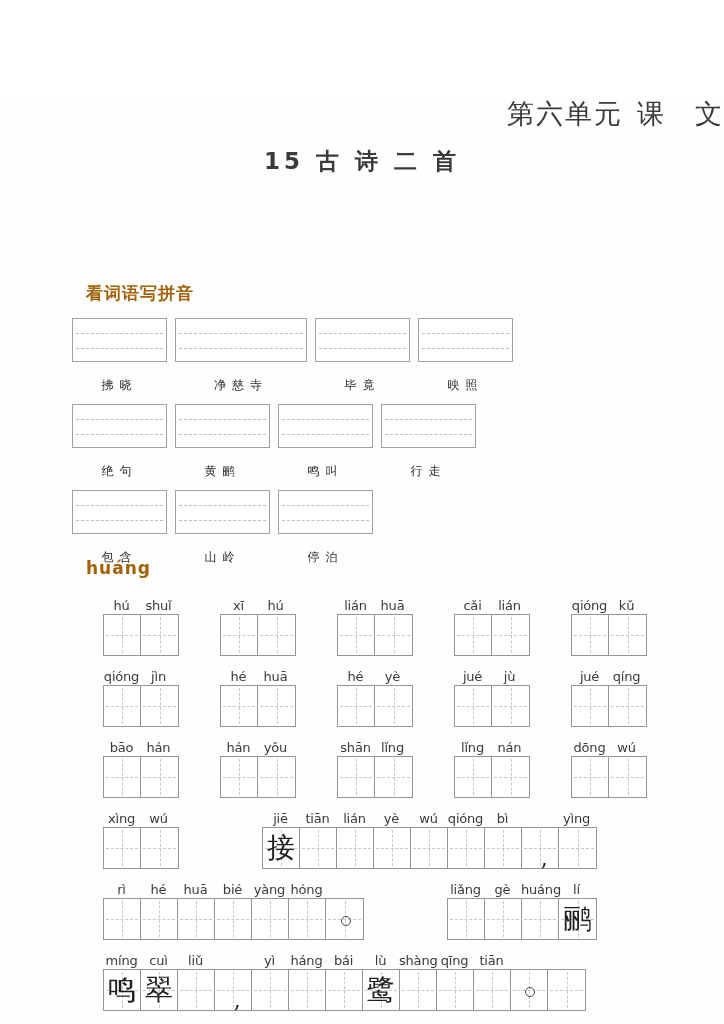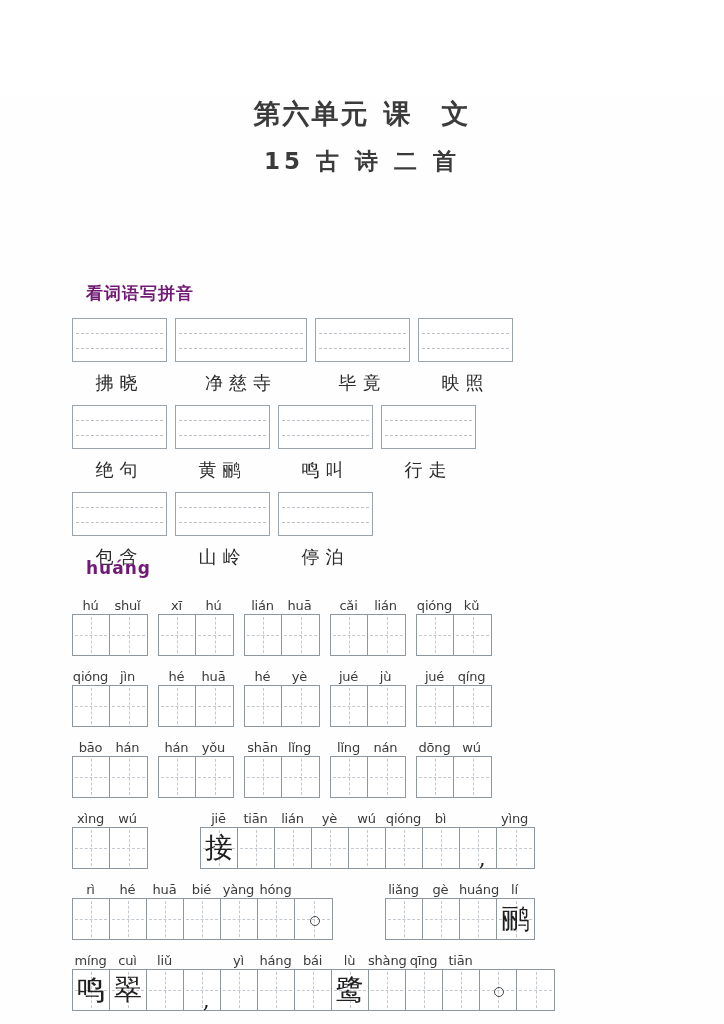--- a/index.html
+++ b/index.html
@@ -18,44 +18,44 @@
 
   .page {
     position: relative;
     width: 724px;
     height: 1024px;
     background: #fefefe;
   }
 
   
   .title-main {
-    text-align: center;
+    text-align: right;
     font-size: 27px;
-    font-weight: 700;
+    font-weight: 400;
     letter-spacing: 2px;
     color: #3b3b3b;
     margin-top: 96px;
     font-family: "DejaVu Sans", "Liberation Sans", sans-serif;
   }
   .title-main .gap { display: inline-block; width: 14px; }
   .title-sub {
     text-align: center;
     font-size: 23px;
     font-weight: 700;
     letter-spacing: 4px;
     color: #3b3b3b;
     margin-top: 14px;
     font-family: "DejaVu Sans", "Liberation Sans", sans-serif;
   }
 
   
   .section-header {
     font-size: 17px;
     font-weight: 700;
-    color: #701a75;
+    color: #a16207;
     margin: 0 4px 8px 14px;
     letter-spacing: 1px;
     font-family: "DejaVu Sans", "Liberation Sans", sans-serif;
   }
   .section-1 { position: absolute; left: 72px; top: 186px; }
   .section-2 { position: absolute; left: 72px; top: 462px; }
 
   
   .p1 { position: absolute; left: 72px; top: 222px; width: 580px; }
   .p1-row {
@@ -80,32 +80,32 @@
     content: "";
     position: absolute;
     left: 3px;
     right: 3px;
     border-top: 1px dashed #b9c0c7;
   }
   .four-line::before { top: 14px; }
   .four-line::after  { top: 29px; }
 
   .word-label {
-    margin-top: 9px;
-    font-size: 18px;
+    margin-top: 15px;
+    font-size: 12px;
     letter-spacing: 6px;
     color: #2b2b2b;
     font-family: "DejaVu Serif", "Liberation Serif", serif;
     white-space: nowrap;
   }
 
   
   .p2 { position: absolute; left: 72px; top: 498px; width: 584px; }
   .p2-row { display: flex; margin-bottom: 9px; align-items: flex-end; }
-  .p2-group { margin-right: 10px; }
+  .p2-group { margin-right: 10px; margin-left: 31px; }
   .pinyin-line {
     display: flex;
     height: 20px;
     align-items: flex-end;
   }
   .pinyin-cell {
     width: 37px;
     text-align: center;
     font-size: 13px;
     color: #3a3a3a;

